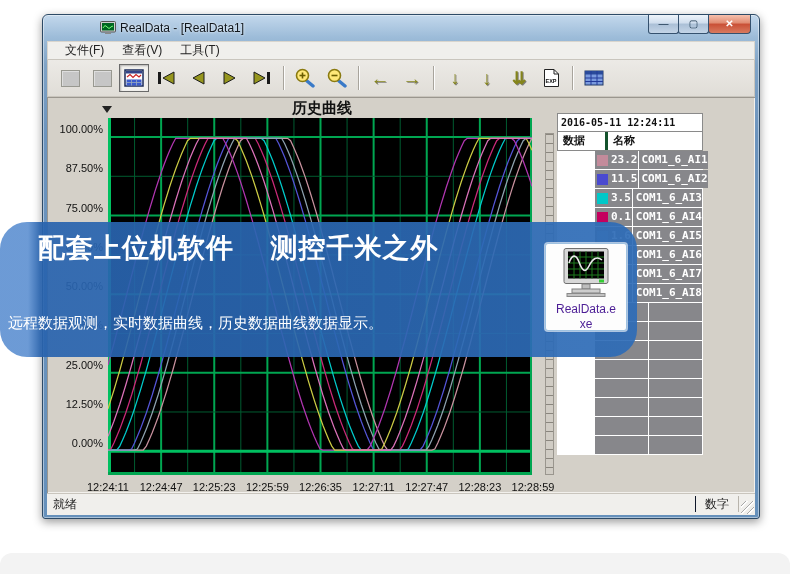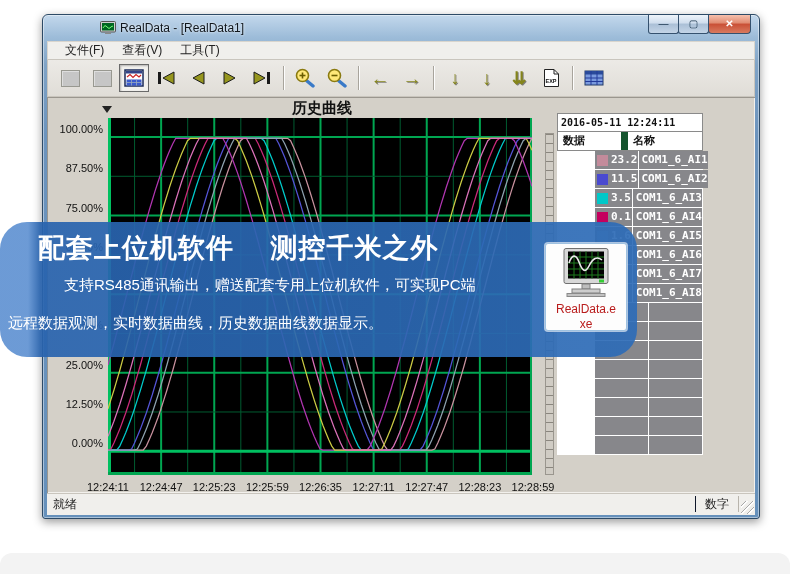--- a/index.html
+++ b/index.html
@@ -51,21 +51,21 @@
   .xlab{position:absolute;top:384px;width:60px;text-align:center;font-size:11px;color:#111;}
   .vslider{position:absolute;left:498px;top:36px;width:7px;height:340px;background:#d0ccc4;
        border:1px solid #9a968e;
        background-image:repeating-linear-gradient(180deg,#8a867e 0 1px,transparent 1px 9px);}
   
   .lpanel{position:absolute;left:510px;top:16px;width:146px;font-family:"DejaVu Sans Mono",monospace;}
   .lstamp{background:#fff;border:1px solid #8a8a8a;height:17px;line-height:17px;
        font-size:10px;font-weight:bold;color:#111;padding-left:3px;}
   .lhead{display:flex;background:#fff;border:1px solid #8a8a8a;border-top:none;height:18px;}
   .lhead div{font-size:11px;font-weight:bold;color:#111;line-height:18px;padding-left:5px;box-sizing:border-box;}
-  .lh-val{width:70px;border-right:7px solid #14532d;}
+  .lh-val{width:50px;border-right:3px solid #14532d;}
   .lh-name{flex:1;}
   .tgrid{border:1px solid #fff;border-top:none;background:#fff;}
   .trow{display:flex;height:18px;margin-top:1px;margin-left:37px;}
   .trow:first-child{margin-top:0;}
   .tcell{background:#87878b;color:#fff;font-size:11px;font-weight:bold;line-height:18px;
        display:flex;align-items:center;box-sizing:border-box;}
   .tc-val{width:53px;margin-right:1px;padding-left:2px;}
   .tc-name{flex:1;padding-left:3px;letter-spacing:0;}
   .chip{width:11px;height:11px;display:inline-block;margin-right:3px;flex:0 0 11px;}
   
@@ -82,21 +82,21 @@
                   rgba(40,99,174,.92) 40px,rgba(46,108,183,.92) 100%);
        color:#fff;border-radius:27px;}
   .banner .btitle{position:absolute;left:38px;top:8px;font-size:27px;font-weight:bold;letter-spacing:1px;}
   .banner .bline1{position:absolute;left:64px;top:54px;font-size:15px;}
   .banner .bline2{position:absolute;left:8px;top:92px;font-size:15px;}
   
   .icon-card{position:absolute;left:545px;top:243px;width:82px;height:88px;z-index:60;
        background:#fdfdfd;border:1px solid #9ec1e0;border-radius:3px;
        box-shadow:0 0 0 1px rgba(255,255,255,.6);text-align:center;box-sizing:border-box;}
   .icon-card .mon{margin-top:4px;}
-  .icon-card .lbl{font-size:12px;color:#b91c1c;line-height:15px;}
+  .icon-card .lbl{font-size:12px;color:#4c1d95;line-height:15px;}
 </style>
 </head>
 <body>
 
 <div class="bottom-band"></div>
 
 <div class="win">
 
   <div class="titlebar">
     <span class="appicon">
@@ -385,21 +385,20 @@
 
   <div class="statusbar">
     <span class="sb-left">就绪</span>
     <span class="sb-right">数字</span>
     <span class="sb-grip"></span>
   </div>
 </div>
 
 <div class="banner">
   <div class="btitle">配套上位机软件　 测控千米之外</div>
-  <div class="bline1">支持RS485通讯输出，赠送配套专用上位机软件，可实现PC端</div>
   <div class="bline2">远程数据观测，实时数据曲线，历史数据曲线数据显示。</div>
 </div>
 
 <div class="icon-card">
   <div class="mon">
     <svg width="54" height="50" viewBox="0 0 54 50">
       <rect x="5" y="0.5" width="44" height="35" rx="2" fill="#d8d8d8" stroke="#707070"></rect>
       <rect x="9" y="3.5" width="36" height="27" fill="#000"></rect>
       <g stroke="#1c7a1c" stroke-width="1">
         <line x1="15" y1="3.5" x2="15" y2="30.5"></line>

